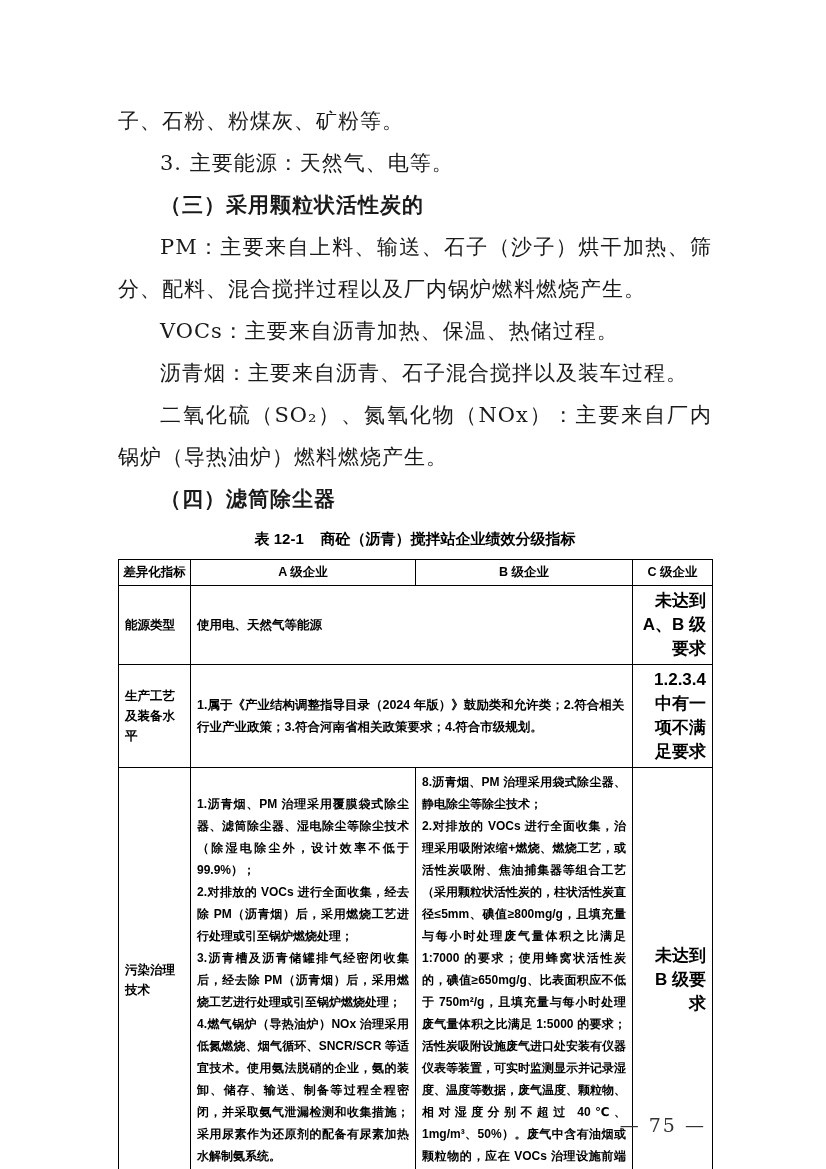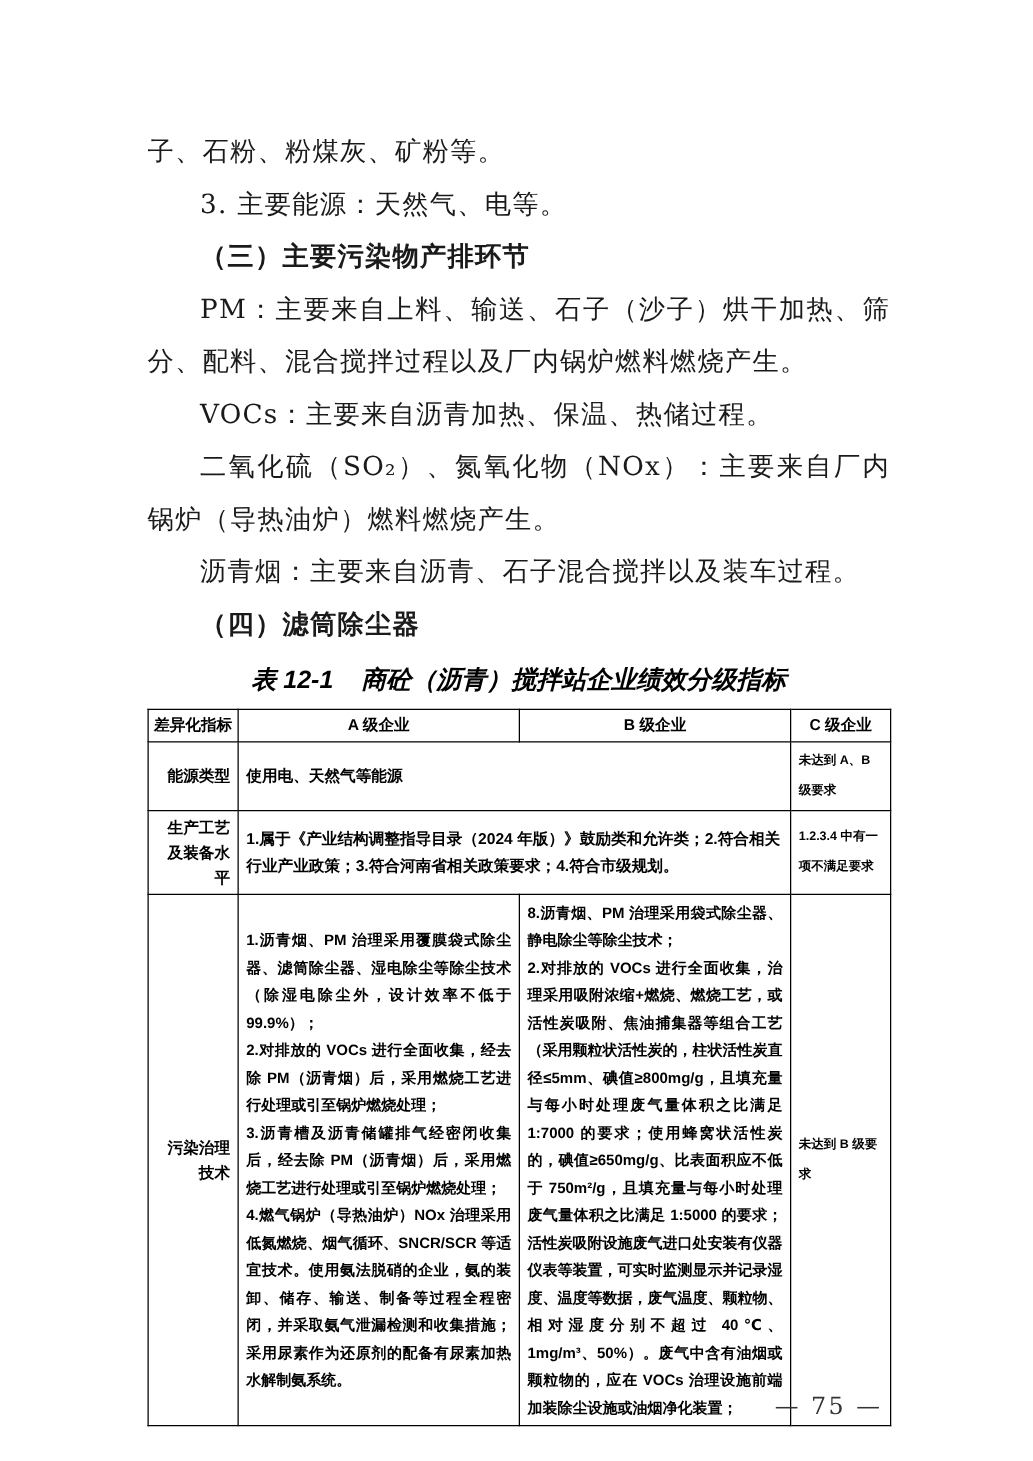--- a/index.html
+++ b/index.html
@@ -12,64 +12,64 @@
     margin:0;font-size:21px;line-height:42px;text-align:justify;
     letter-spacing:1px;
   }
   .body-text p.ind{text-indent:2em;}
   .body-text p.heading{
     text-indent:2em;font-weight:bold;
     font-family:"DejaVu Serif","Liberation Serif",serif;
   }
   .table-title{
     font-family:"Liberation Sans","DejaVu Sans",sans-serif;
-    font-weight:bold;font-size:20px;text-align:center;
-    margin:10px 0 10px 0;white-space:pre;color:#000;font-style:italic;
+    font-weight:bold;font-size:15px;text-align:center;
+    margin:10px 0 10px 0;white-space:pre;color:#000;
   }
   table.grading{
     width:594px;border-collapse:collapse;table-layout:fixed;
     font-family:"Liberation Sans","DejaVu Sans",sans-serif;
     color:#000000;
     padding-left:48px;
   }
   table.grading col.c1{width:72px;}
   table.grading col.c2{width:225px;}
   table.grading col.c3{width:217px;}
   table.grading col.c4{width:80px;}
   table.grading th,table.grading td{
     border:1px solid #000;font-weight:bold;vertical-align:middle;
     padding:3px 6px;box-sizing:border-box;
   }
   tr.head-row th{font-size:12.5px;height:26px;text-align:center;padding:2px;}
-  th.indicator{font-size:12.5px;text-align:right;line-height:20px;}
+  th.indicator{font-size:12.5px;text-align:left;line-height:20px;}
   td.merged{font-size:12.5px;text-align:left;line-height:22px;}
   tr.energy-row{height:52px;}
   tr.process-row{height:64px;}
-  td.c-cell{font-size:10px;line-height:24px;text-align:left;padding:3px 5px;margin-left:28px;}
+  td.c-cell{font-size:17px;line-height:24px;text-align:right;padding:3px 5px;margin-left:28px;}
   td.tech{vertical-align:top;font-size:12px;line-height:22px;text-align:justify;padding:8px 6px 4px 6px;}
   td.tech .item{margin:0;}
   .page-number{
     position:absolute;right:120px;top:1114px;
     font-size:19px;letter-spacing:2px;color:#333;
     font-family:"DejaVu Serif","Liberation Serif",serif;
   }
 </style>
 </head>
 <body>
 
 <div class="page">
 
   <div class="body-text">
     <p class="cont">子、石粉、粉煤灰、矿粉等。</p>
     <p class="ind">3. 主要能源：天然气、电等。</p>
-    <p class="heading">（三）主要污染物产排环节</p>
+    <p class="heading">（三）采用颗粒状活性炭的</p>
     <p class="ind">PM：主要来自上料、输送、石子（沙子）烘干加热、筛分、配料、混合搅拌过程以及厂内锅炉燃料燃烧产生。</p>
     <p class="ind">VOCs：主要来自沥青加热、保温、热储过程。</p>
+    <p class="ind">沥青烟：主要来自沥青、石子混合搅拌以及装车过程。</p>
     <p class="ind">二氧化硫（SO₂）、氮氧化物（NOx）：主要来自厂内锅炉（导热油炉）燃料燃烧产生。</p>
-    <p class="ind">沥青烟：主要来自沥青、石子混合搅拌以及装车过程。</p>
     <p class="heading">（四）滤筒除尘器</p>
   </div>
 
   <div class="table-title">表 12-1    商砼（沥青）搅拌站企业绩效分级指标</div>
 
   <table class="grading">
     <colgroup>
       <col class="c1">
         <col class="c2">
         <col class="c3">

